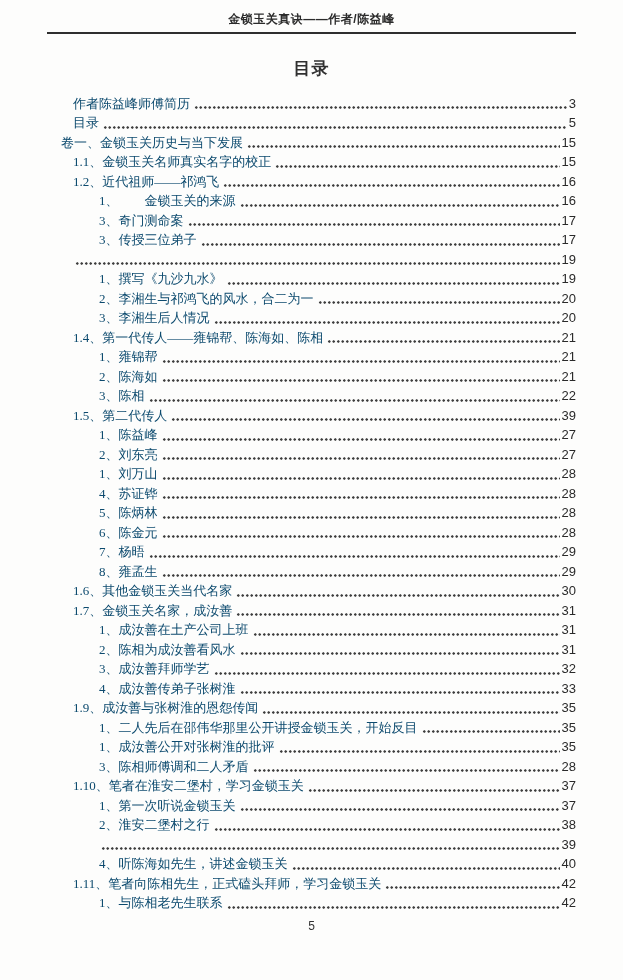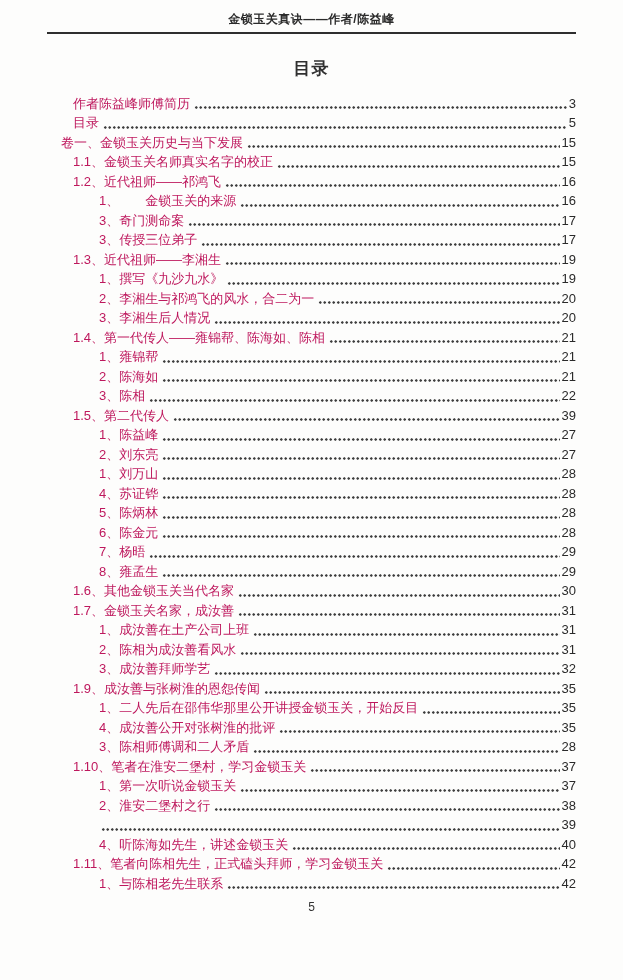--- a/index.html
+++ b/index.html
@@ -45,22 +45,23 @@
     display: flex;
     align-items: flex-end;
     height: 19.5px;
     line-height: 18px;
     white-space: nowrap;
   }
   .toc-row.lv0 { padding-left: 14px; }
   .toc-row.lv1 { padding-left: 26px; }
   .toc-row.lv2 { padding-left: 52px; justify-content: center; }
   .toc-label {
-    color: #be185d;
+    color: #0c4a6e;
     margin-right: 2px;
+    font-family: Liberation Serif, serif;
   }
   .leader {
     flex: 1 1 auto;
     min-width: 10px;
     height: 2.6px;
     margin: 0 2px 3.5px 2px;
     background-image: radial-gradient(circle, #3d3d3d 1.05px, rgba(0,0,0,0) 1.3px);
     background-size: 4.5px 2.6px;
     background-position: left center;
     background-repeat: repeat-x;
@@ -121,21 +122,20 @@
         <span class="toc-label">3、奇门测命案</span>
         <span class="leader"></span>
         <span class="toc-page">17</span>
       </div>
       <div class="toc-row lv2">
         <span class="toc-label">3、传授三位弟子</span>
         <span class="leader"></span>
         <span class="toc-page">17</span>
       </div>
       <div class="toc-row lv1">
-        <span class="toc-label">1.3、近代祖师——李湘生</span>
         <span class="leader"></span>
         <span class="toc-page">19</span>
       </div>
       <div class="toc-row lv2">
         <span class="toc-label">1、撰写《九沙九水》</span>
         <span class="leader"></span>
         <span class="toc-page">19</span>
       </div>
       <div class="toc-row lv2">
         <span class="toc-label">2、李湘生与祁鸿飞的风水，合二为一</span>
@@ -230,32 +230,37 @@
       <div class="toc-row lv2">
         <span class="toc-label">2、陈相为成汝善看风水</span>
         <span class="leader"></span>
         <span class="toc-page">31</span>
       </div>
       <div class="toc-row lv2">
         <span class="toc-label">3、成汝善拜师学艺</span>
         <span class="leader"></span>
         <span class="toc-page">32</span>
       </div>
+      <div class="toc-row lv2">
+        <span class="toc-label">4、成汝善传弟子张树淮</span>
+        <span class="leader"></span>
+        <span class="toc-page">33</span>
+      </div>
       <div class="toc-row lv1">
         <span class="toc-label">1.9、成汝善与张树淮的恩怨传闻</span>
         <span class="leader"></span>
         <span class="toc-page">35</span>
       </div>
       <div class="toc-row lv2">
         <span class="toc-label">1、二人先后在邵伟华那里公开讲授金锁玉关，开始反目</span>
         <span class="leader"></span>
         <span class="toc-page">35</span>
       </div>
       <div class="toc-row lv2">
-        <span class="toc-label">4、成汝善公开对张树淮的批评</span>
+        <span class="toc-label">1、成汝善公开对张树淮的批评</span>
         <span class="leader"></span>
         <span class="toc-page">35</span>
       </div>
       <div class="toc-row lv2">
         <span class="toc-label">3、陈相师傅调和二人矛盾</span>
         <span class="leader"></span>
         <span class="toc-page">28</span>
       </div>
       <div class="toc-row lv1">
         <span class="toc-label">1.10、笔者在淮安二堡村，学习金锁玉关</span>

